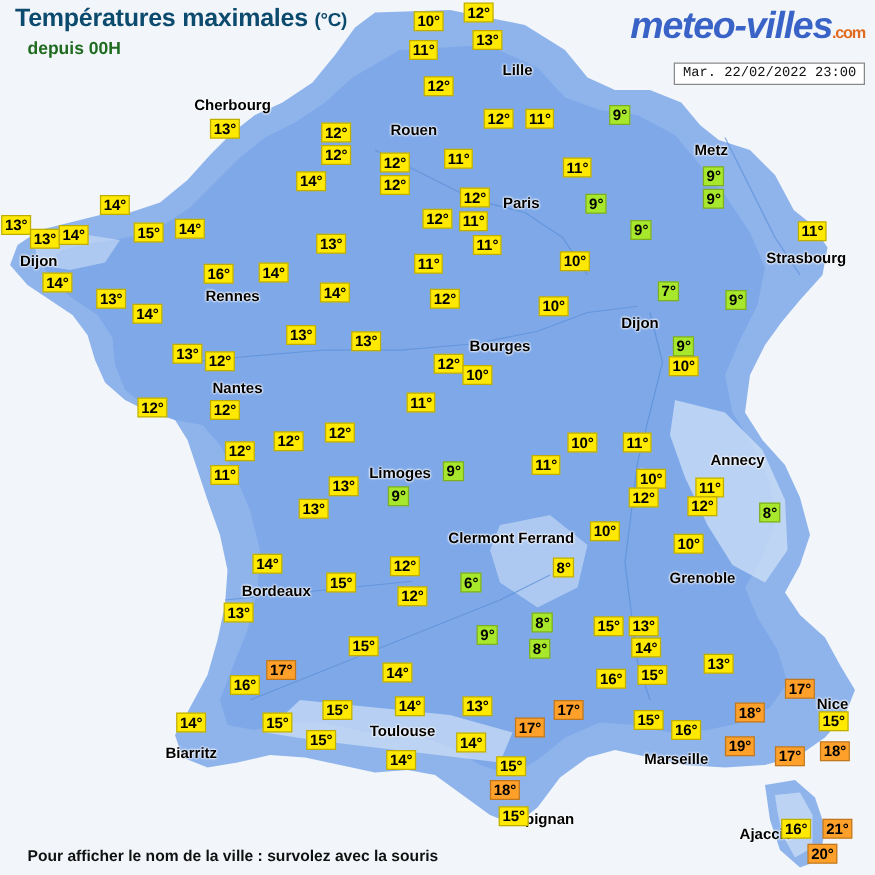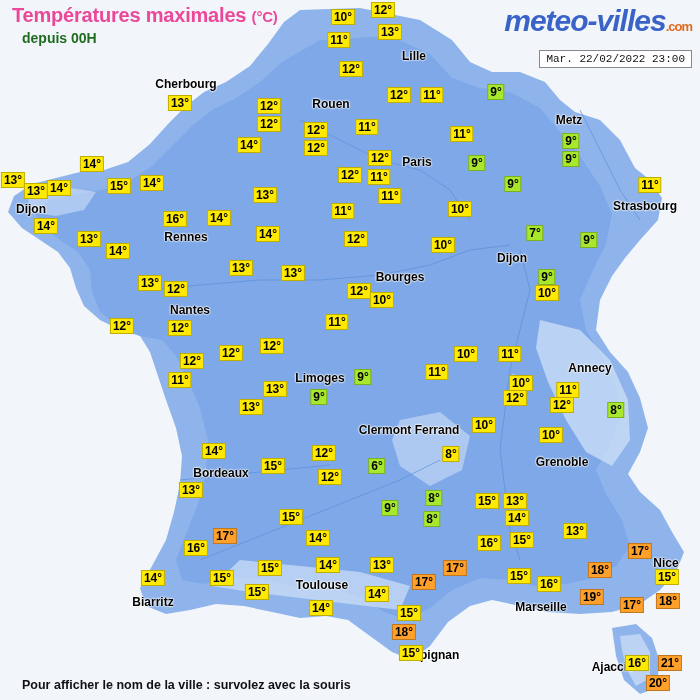--- a/index.html
+++ b/index.html
@@ -7,21 +7,21 @@
     width:700px;height:700px;position:relative;overflow:hidden;
     background:#ffffff;
     font-family:"Liberation Sans", sans-serif;
   }
   #map{
     position:absolute;left:0;top:0;width:700px;height:700px;
     background:#f2f6fb;
   }
   .title{
     position:absolute;left:12px;top:4px;
-    font-size:20px;font-weight:bold;color:#ec4899;
+    font-size:20px;font-weight:bold;color:#0c4a6e;
     letter-spacing:-0.2px;
   }
   .title .unit{font-size:15px;}
   .subtitle{
     position:absolute;left:22px;top:30px;
     font-size:14px;font-weight:bold;color:#1f6b1f;
   }
   .brand{
     position:absolute;right:8px;top:4px;
     font-size:30px;font-weight:bold;color:#3a63c8;

